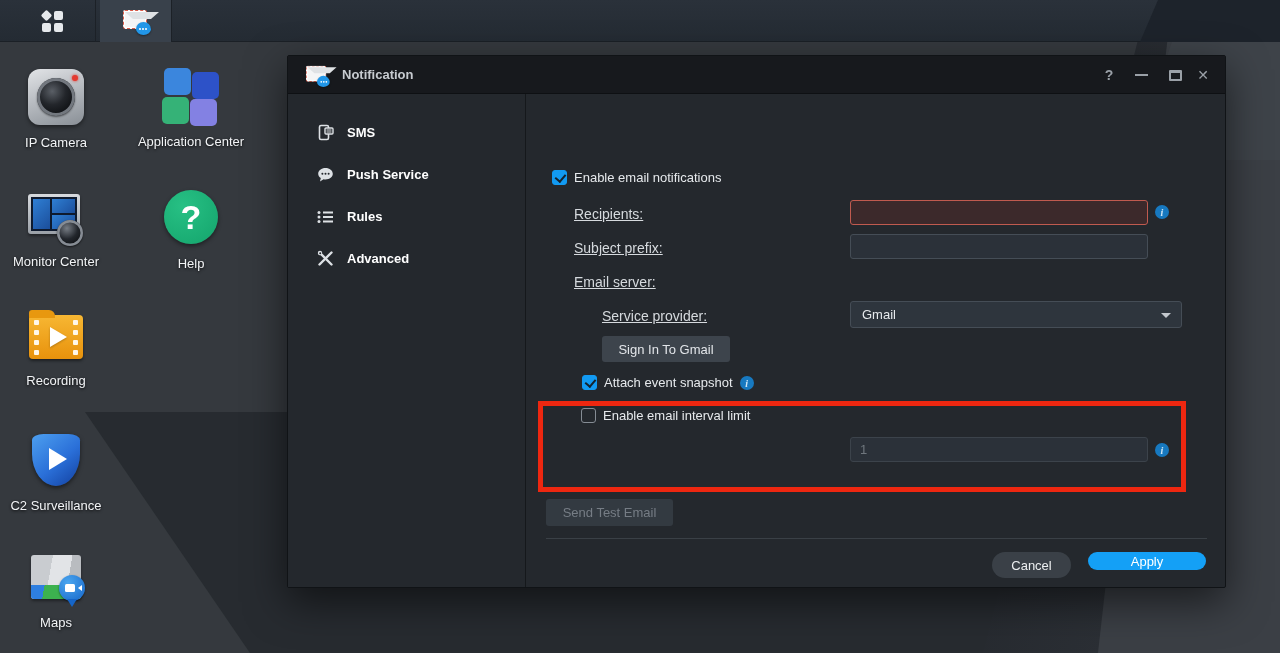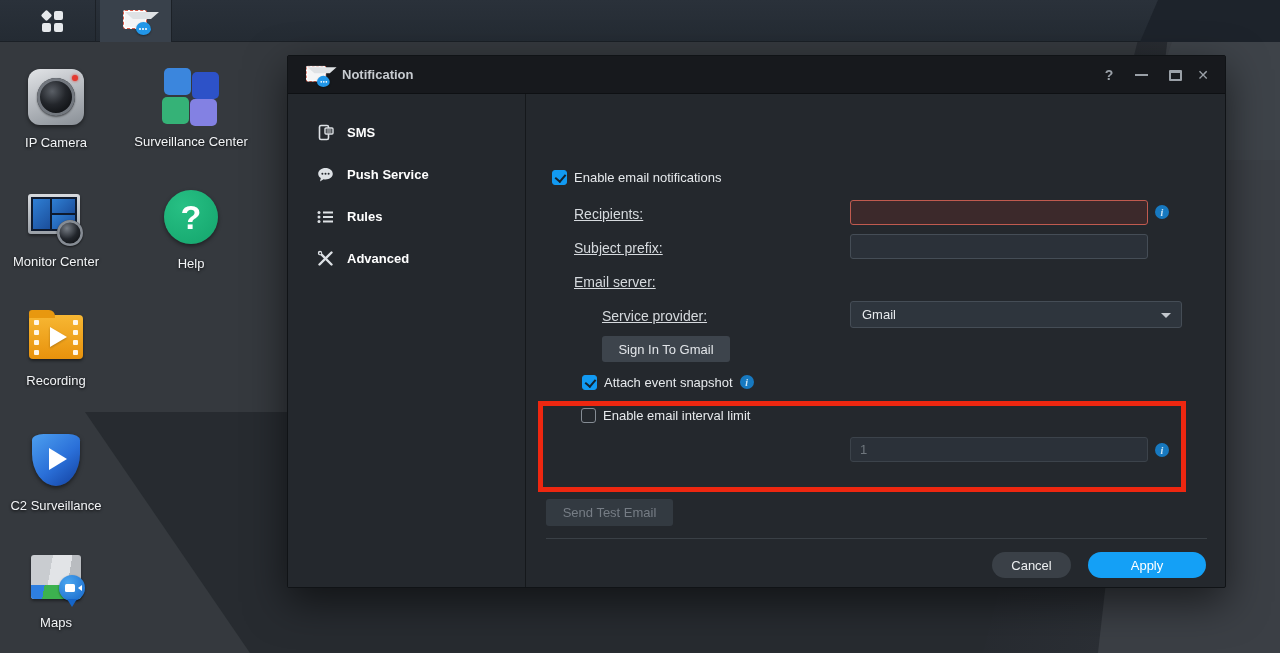--- a/index.html
+++ b/index.html
@@ -246,21 +246,21 @@
   }
   .cbx {
     width:15px; height:15px; border-radius:3px; flex:0 0 15px;
     border:1px solid #858c94; background:transparent; position:relative; cursor:pointer;
   }
   .cbx.checked { background:#129af2; border-color:#129af2; }
   .cbx.checked::after {
     content:""; position:absolute; left:3.5px; top:1px; width:5px; height:8px;
     border:solid #15222c; border-width:0 2.5px 2.5px 0; transform:rotate(40deg);
   }
-  .chk-row { position:absolute; display:flex; align-items:flex-start; gap:7px; }
+  .chk-row { position:absolute; display:flex; align-items:flex-end; gap:7px; }
   .chk-row .txt { font-size:13px; color:#e6e9ec; }
   .f-label { position:absolute; font-size:14px; color:#d6dade;text-decoration:underline; }
   .f-input {
     position:absolute; width:298px; height:25px; border-radius:3px;
     background:#2b3139; border:1px solid #454d56; color:#dfe3e6;
     font-size:13px; padding:0 9px; outline:none; font-family:inherit;
   }
   .f-input.error { background:#3c292b; border:1px solid #c05a4f; }
   .f-input:disabled { color:#6f767d; background:#2b3139; border-color:#3c434b; }
   .f-select {
@@ -334,21 +334,21 @@
 </div>
 <div class="desk-icon" style="left:131px;top:68px;">
   <div class="art">
       <div class="art-appcenter" style="position:absolute;inset:0;">
         <i></i>
         <i></i>
         <i></i>
         <i></i>
       </div>
     </div>
-  <div class="lbl">Surveillance Center</div>
+  <div class="lbl">Application Center</div>
 </div>
 <div class="desk-icon" style="left:-4px;top:188px;">
   <div class="art">
     <div class="art-monitor">
         <div class="scr">
           <i></i>
           <i></i>
           <i></i>
         </div>
       </div>
@@ -498,17 +498,17 @@
     </div>
 
     <input class="f-input" style="left: 324px; top: 343px;" disabled="" value="1">
     <div class="info-ico" style="left:629px;top:349px;">i</div>
 
     <button class="btn btn-disabled" style="left:20px;top:405px;width:127px;height:27px;">Send Test Email</button>
 
     <div class="divider"></div>
 
     <button class="btn pill btn-cancel" style="right:154px;top:458px;width:79px;height:26px;">Cancel</button>
-    <button class="btn pill btn-apply" style="right:19px;top:458px;width:118px;height:26px;">Apply</button>
+    <button class="btn pill btn-apply" style="right:19px;top:458px;width:118px;height:18px;">Apply</button>
 
     <div class="annotation"></div>
   </div>
 </div>
 
 </body></html>

